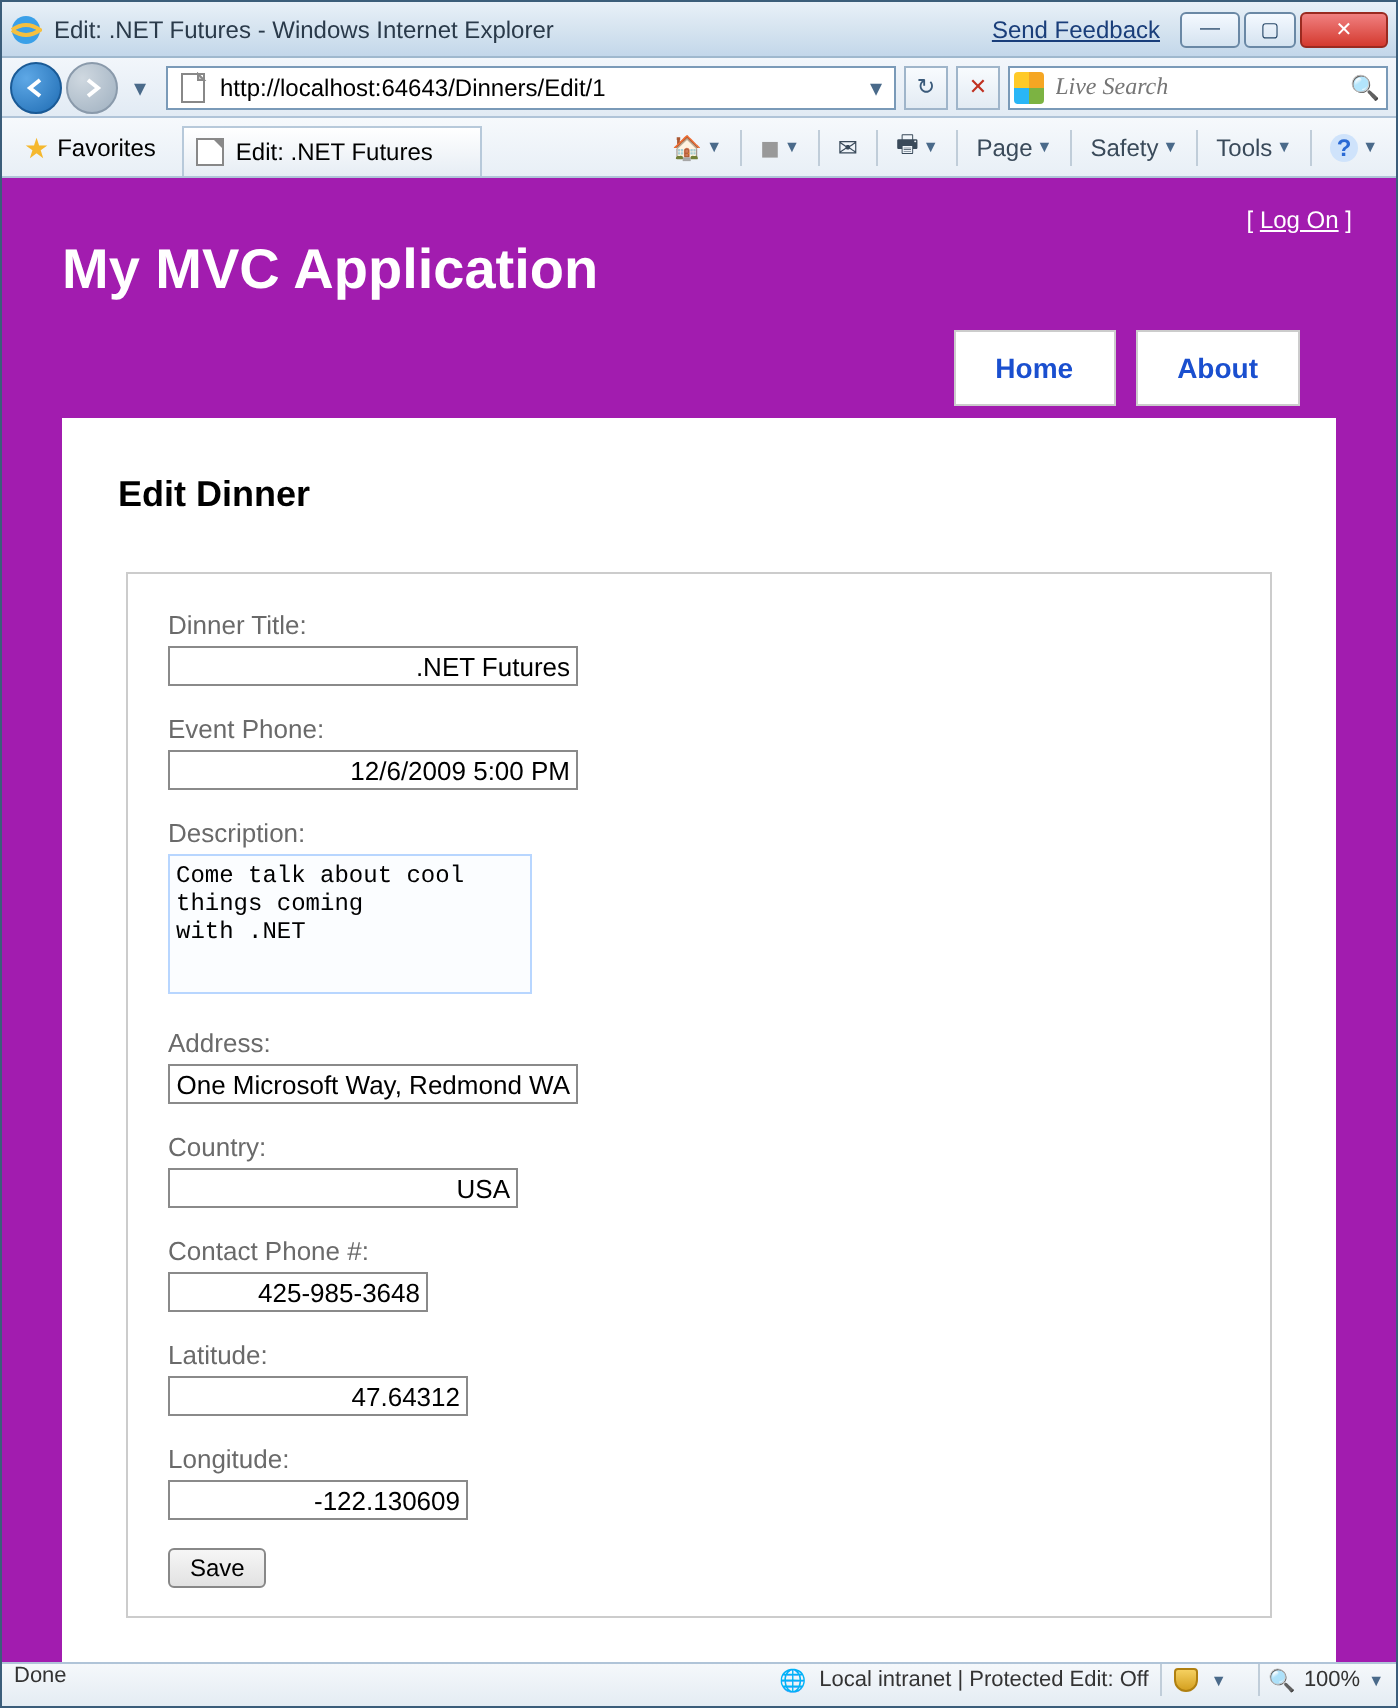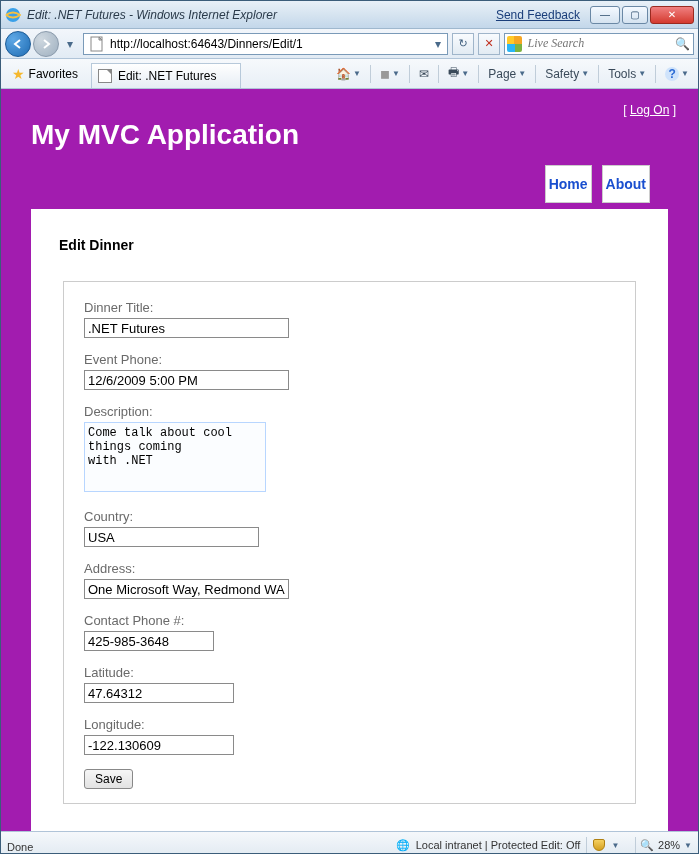--- a/index.html
+++ b/index.html
@@ -23,21 +23,21 @@
     height: 28px;
     background: linear-gradient(to bottom, #e8f0f8 0%, #d6e4f0 50%, #c3d7ea 100%);
     display: flex;
     align-items: center;
     padding: 0 4px;
     border-bottom: 1px solid #9fb8ce;
   }
   .titlebar .ie-icon {
     width: 16px; height: 16px; margin-right: 6px;
   }
-  .titlebar .title-text { color: #2a3a4a; flex: 0 0 auto; font-style: italic; }
+  .titlebar .title-text { color: #2a3a4a; flex: 0 0 auto; }
   .titlebar .spacer { flex: 1; }
   .titlebar .feedback { color: #1a3e7a; text-decoration: underline; margin-right: 10px; }
   .win-buttons { display: flex; gap: 2px; }
   .win-btn {
     width: 28px; height: 18px; border: 1px solid #6a88a5; border-radius: 3px;
     display:flex; align-items:center; justify-content:center; font-size:10px;
     background: linear-gradient(to bottom,#f4f9ff,#d5e3f0);
     color:#2a4a6a;
   }
   .win-btn.min { width: 30px; }
@@ -134,50 +134,51 @@
   .logon-row a { color:#fff; text-decoration:underline; }
   .site-title {
     color:#fff; font-size:28px; font-weight:bold; font-family:Arial, sans-serif;
     margin:2px 0 14px 0;
   }
   .nav-tabs {
     display:flex; justify-content:flex-end; gap:10px; padding-right:26px;
   }
   .nav-tabs a {
     background:#fff; color:#1a4fcf; font-weight:bold; text-decoration:none;
-    padding:10px 3px; border:1px solid #ccc; font-size:14px;
+    padding:10px 20px; border:1px solid #ccc; font-size:14px;
   }
   .content-wrap {
     background:#fff; margin:6px 24px 0 24px; padding:24px 28px 0 28px;
     flex:1; overflow:hidden;
   }
-  .page-heading { font-size:14px; font-weight:bold; margin:4px 0 28px 0; }
+  .page-heading { font-size:18px; font-weight:bold; margin:4px 0 28px 0; }
   fieldset {
     border:1px solid #ccc; padding:18px 20px 14px 20px; margin:4px;
   }
   .field { margin-bottom:14px; }
   .field label { display:block; color:#6a6a6a; margin-bottom:3px; font-size:13px;}
   .field input[type=text] {
     width:205px; height:20px; border:1px solid #8a8a8a; padding:1px 3px; font-size:13px;
     font-family: Arial, sans-serif;
+    text-align: right;
   }
   .field textarea {
     width:182px; height:70px; border:1px solid #b8d6ff; padding:3px; font-family: "Courier New", monospace;
     font-size:12px; resize:none; background:#fbfdff;
   }
   .save-btn {
     padding:2px 10px; font-size:12px;
     background:linear-gradient(to bottom,#f6f6f6,#e2e2e2);
     border:1px solid #888; border-radius:3px;
   }
   
   .statusbar {
     height:22px; border-top:1px solid #b0c4d8;
     background:linear-gradient(to bottom,#f5f8fb,#e4ecf3);
-    display:flex; align-items:flex-end; padding:0 6px; font-size:11px; color:#333; gap:8px;
+    display:flex; align-items:flex-start; padding:0 6px; font-size:11px; color:#333; gap:8px;
   }
   .statusbar .mid { margin-left:auto; display:flex; align-items:center; gap:6px;}
   .statusbar .right { display:flex; align-items:center; gap:4px; margin-left:8px;}
   .status-sep { width:1px; height:16px; background:#c0cdd9;}
   .globe { color:#2a7a3a; }
   .shield { width:12px; height:12px; background:linear-gradient(to bottom,#f5d060,#d4a020); border-radius:2px 2px 50% 50%; border:1px solid #b08010;}
   svg { display:block; }
 </style>
 </head>
 <body>
@@ -319,27 +320,27 @@
             <input type="text" value="12/6/2009 5:00 PM" style="">
           </div>
 
           <div class="field">
             <label>Description:</label>
             <textarea style="">Come talk about cool things coming
 with .NET</textarea>
           </div>
 
           <div class="field">
+            <label>Address:</label>
+            <input type="text" value="One Microsoft Way, Redmond WA" style="">
+          </div>
+
+          <div class="field">
             <label>Country:</label>
             <input type="text" style="width: 175px;" value="USA">
-          </div>
-
-          <div class="field">
-            <label>Address:</label>
-            <input type="text" value="One Microsoft Way, Redmond WA" style="">
           </div>
 
           <div class="field">
             <label>Contact Phone #:</label>
             <input type="text" style="width: 130px;" value="425-985-3648">
           </div>
 
           <div class="field">
             <label>Latitude:</label>
             <input type="text" style="width: 150px;" value="47.64312">
@@ -362,18 +363,18 @@
     <div class="mid">
       <span class="globe">🌐</span>
       <span>Local intranet | Protected Edit: Off</span>
       <div class="status-sep"></div>
       <span class="shield"></span>
       <span class="chev" style="font-size:8px;color:#4a6a8a;">▼</span>
     </div>
     <div class="right">
       <div class="status-sep"></div>
       <span style="color:#3a7aba">🔍</span>
-      <span>28%</span>
+      <span>100%</span>
       <span style="font-size:8px;color:#4a6a8a;">▼</span>
     </div>
   </div>
 
 </div>
 
 </body></html>

